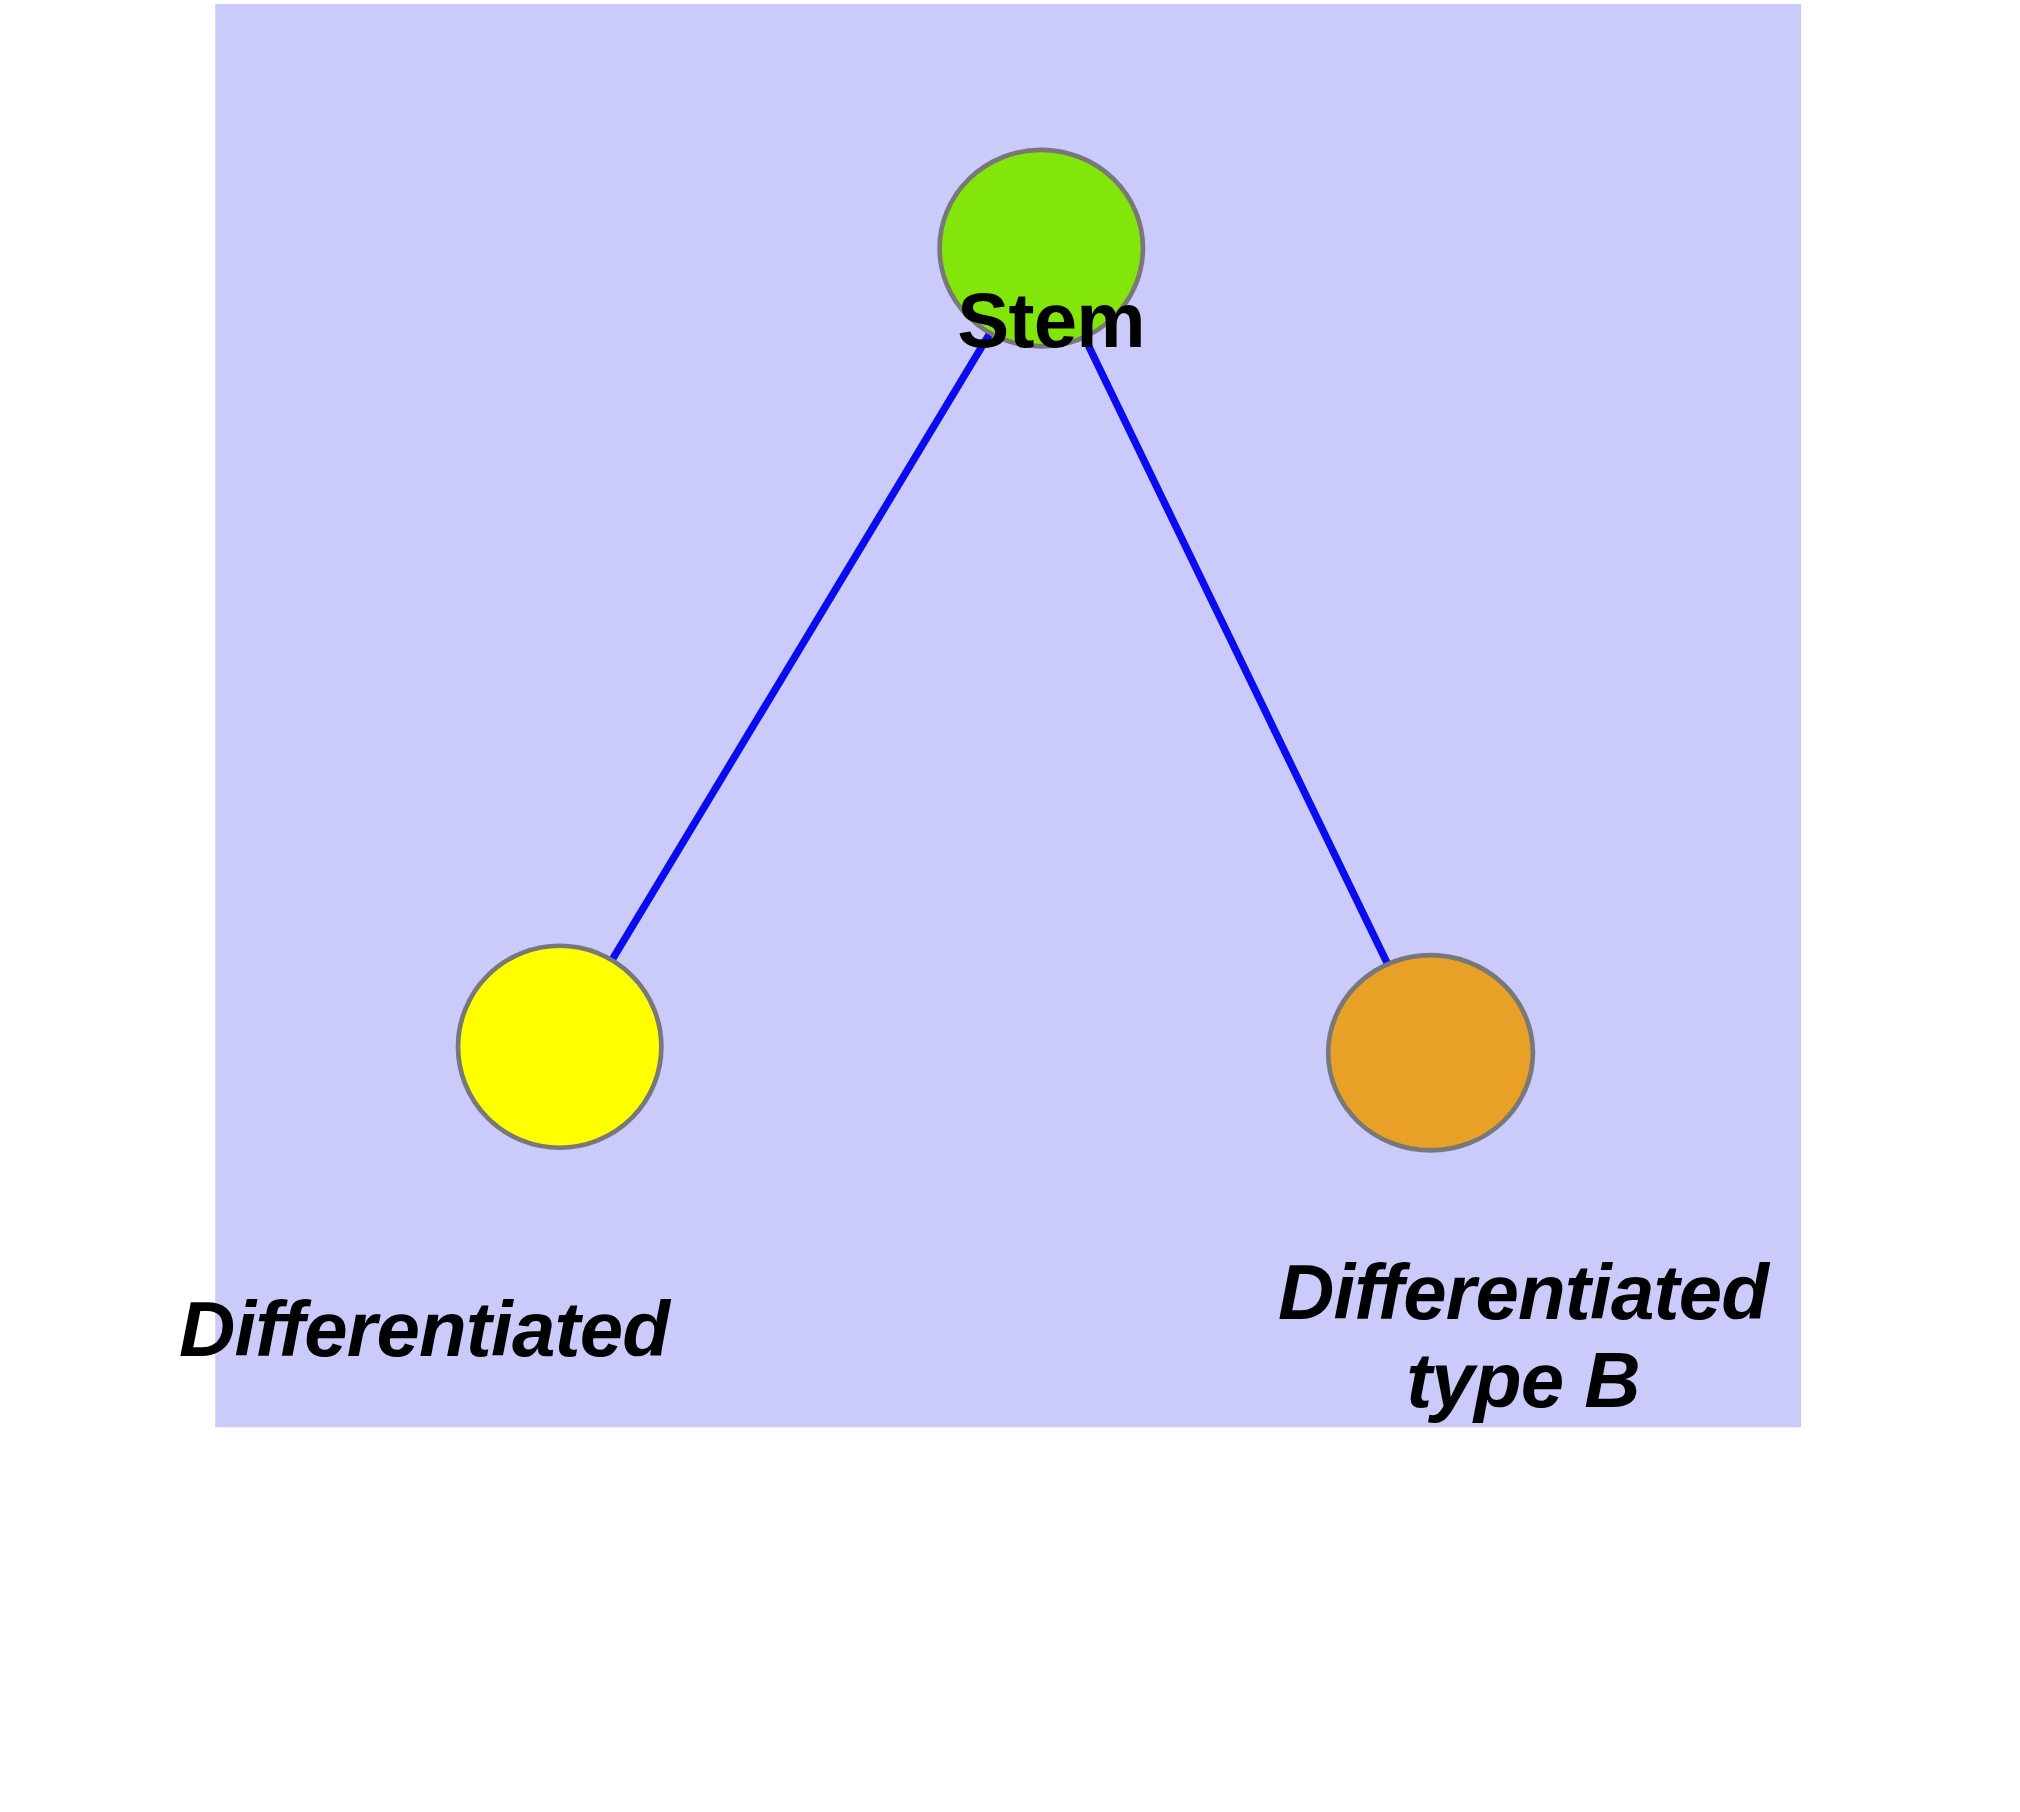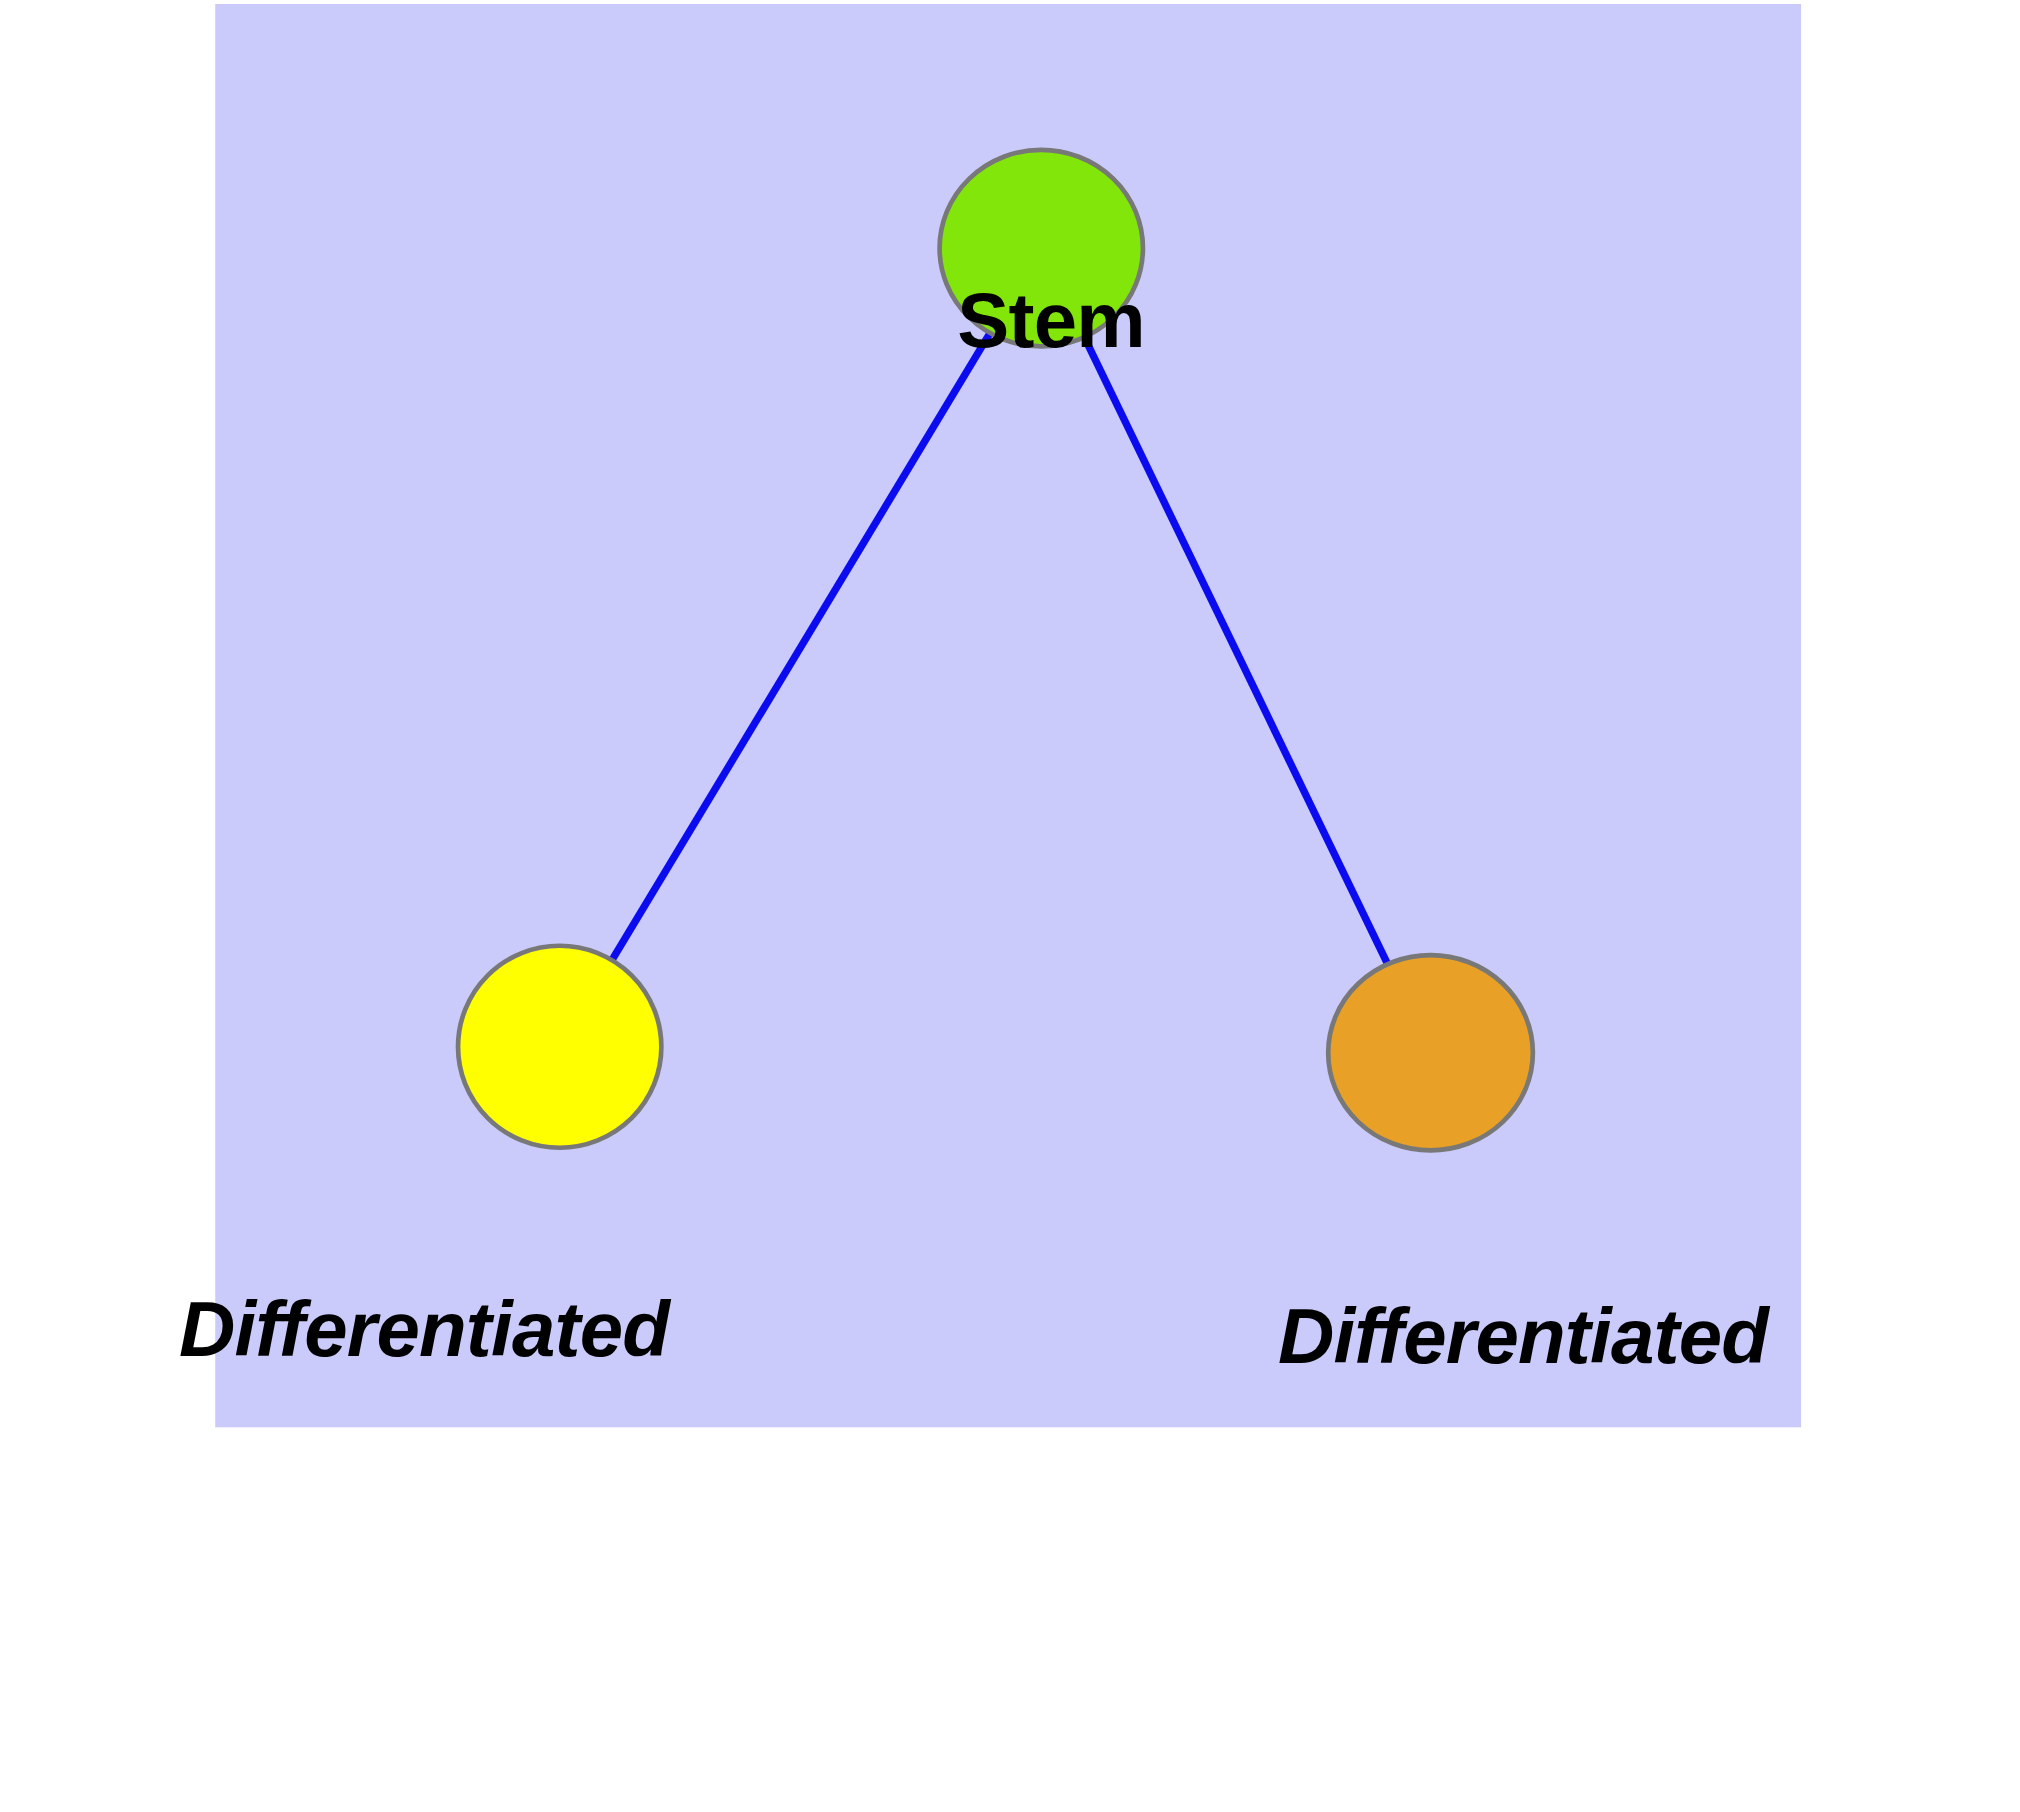--- a/index.html
+++ b/index.html
@@ -68,16 +68,17 @@
   </svg>
 
   <div class="node-label" id="label-stem">Stem</div>
 
   <div class="node-label" id="label-type-a">
     <span>Differentiated</span>
   </div>
 
   <div class="node-label" id="label-type-b">
     <span>Differentiated</span>
+    <span>type B</span>
   </div>
 
 </div>
 
 
 </body></html>

